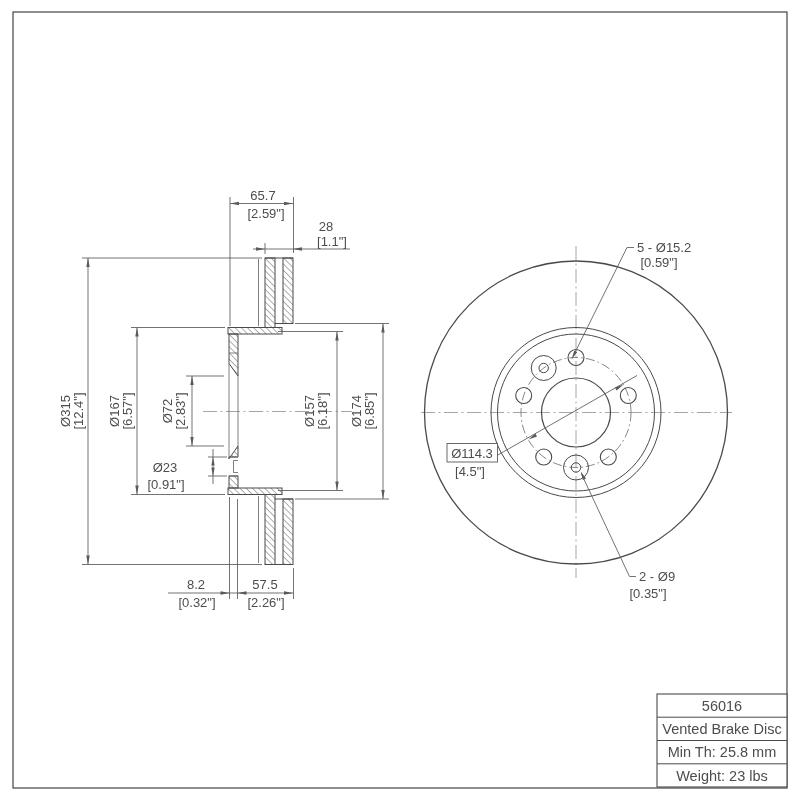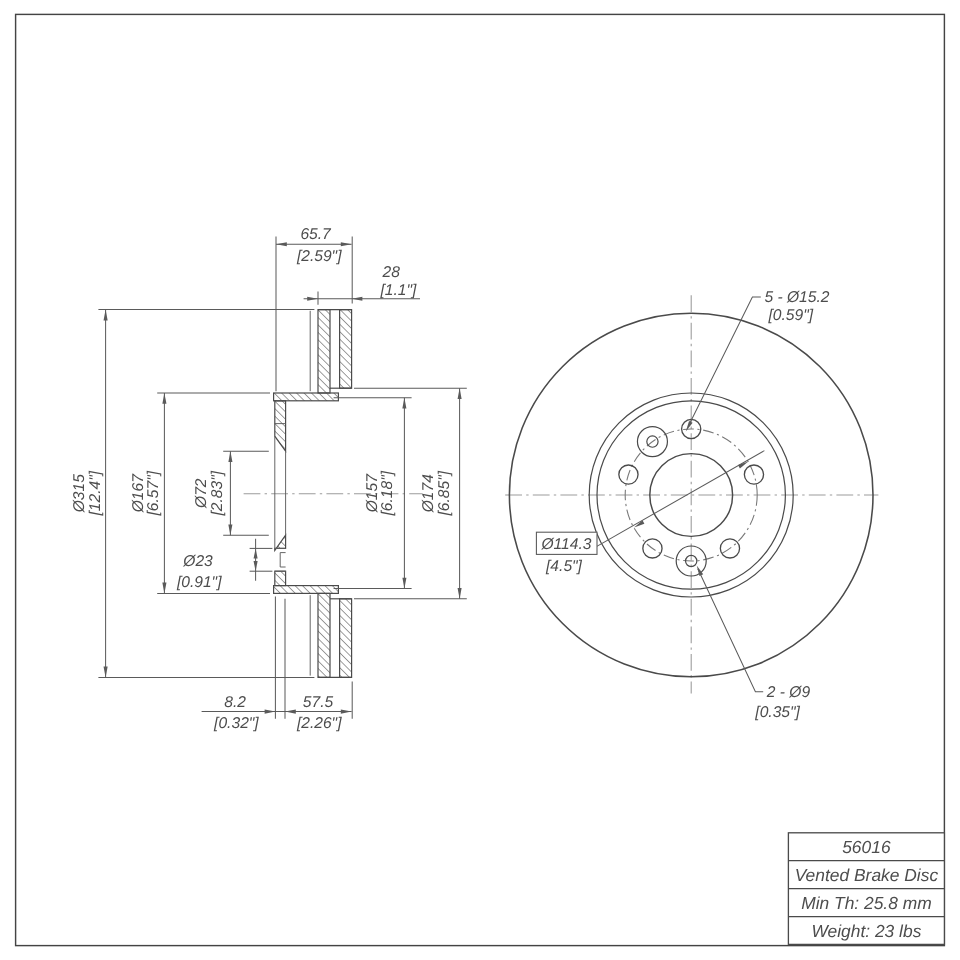--- a/index.html
+++ b/index.html
@@ -1,17 +1,17 @@
 <!DOCTYPE html>
 <html><head>
 <meta charset="utf-8">
 <style>
   html,body{margin:0;padding:0;background:#ffffff;}
   body{font-family:"Liberation Sans",sans-serif;}
-  .page{position:relative;width:800px;height:800px;background:#fff;font-style:italic;}
+  .page{position:relative;width:800px;height:800px;background:#fff;}
   svg{display:block;}
   text{fill:#4d4d4d;font-family:"Liberation Sans",sans-serif;}
   .dimtext{font-size:13px;}
   .titletext{font-size:14.5px;}
   .part{fill:url(#hatch);stroke:#4a4a4a;stroke-width:1;}
   .edge{stroke:#4a4a4a;stroke-width:1;fill:none;}
   .thin{stroke:#5f5f5f;stroke-width:0.8;fill:none;}
   .dim{stroke:#5a5a5a;stroke-width:0.85;fill:none;}
   .arrow{fill:#5a5a5a;stroke:none;}
   .cl{stroke:#9c9c9c;stroke-width:0.9;fill:none;stroke-dasharray:14 3.5 2 3.5;}

